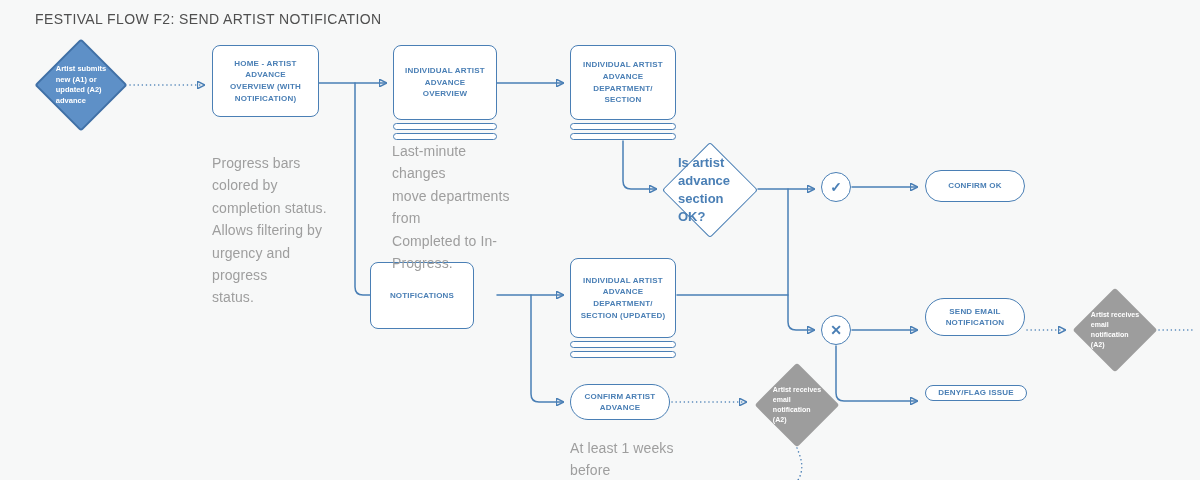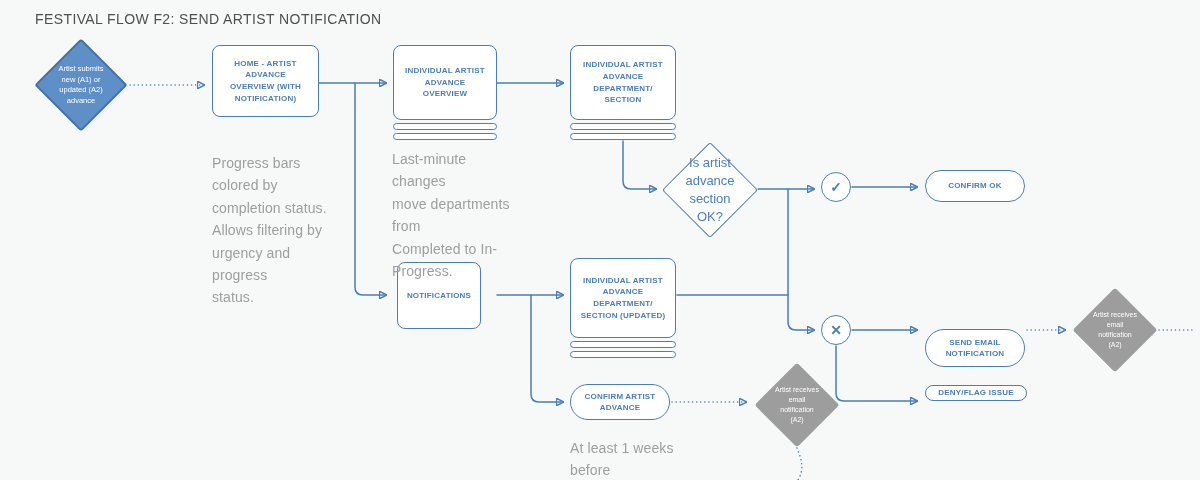--- a/index.html
+++ b/index.html
@@ -34,21 +34,21 @@
     position:absolute; background:#fff; border:1.5px solid var(--blue,#4a7fb5);
     display:flex; align-items:center; justify-content:center; text-align:center;
     color:var(--blue,#4a7fb5); font-weight:bold; font-size:8px; line-height:1.4;
     letter-spacing:.2px;
   }
   .nlabel { white-space:pre-line; }
   .diamond { position:absolute; }
   .diamond .shape { position:absolute; transform:rotate(45deg); }
   .diamond .dlabel {
     position:absolute; inset:0; display:flex; align-items:center; justify-content:center;
-    text-align:center; font-weight:normal; line-height:1.4;
+    text-align:left; font-weight:bold; line-height:1.4;
   }
   .diamond.blue .shape { inset:13px; background:var(--blue-fill,#5e90c7); border:2px solid var(--blue-dark,#4070a6); border-radius:3px; }
   .diamond.blue .dlabel { color:#fff; font-size:7.5px; padding:0 15px; }
   .diamond.decision .shape { inset:14px; background:#fff; border:1.5px solid var(--blue,#4a7fb5); border-radius:3px; }
   .diamond.decision .dlabel { color:var(--blue,#4a7fb5); font-size:13px; padding:0 16px; }
   .diamond.gray .shape { inset:12px; background:var(--gray-fill,#9d9d9d); border-radius:3px; }
   .diamond.gray .dlabel { color:#fff; font-size:7px; padding:0 13px; }
   .circle {
     position:absolute; width:30px; height:30px; border-radius:50%;
     background:#fff; border:1.5px solid var(--blue,#4a7fb5);
@@ -139,42 +139,42 @@
 </div>
 
 <div class="circle" style="left:821px;top:172px">
   <span>✓</span>
 </div>
 
 <div class="pill" style="left:925px;top:170px;width:100px;height:32px;border-radius:17px">
   <span class="nlabel">CONFIRM OK</span>
 </div>
 
-<div class="node" style="left:397px;top:262px;width:84px">
+<div class="node" style="left:370px;top:262px;width:104px">
   <div class="box" style="height:67px">
       <span class="nlabel">NOTIFICATIONS</span>
     </div>
 </div>
 
 <div class="node" style="left:570px;top:258px;width:106px">
   <div class="box" style="height:80px">
       <span class="nlabel">INDIVIDUAL ARTIST
 ADVANCE
 DEPARTMENT/
 SECTION (UPDATED)</span>
     </div>
   <div class="strip"></div>
   <div class="strip"></div>
 </div>
 
 <div class="circle" style="left:821px;top:315px">
   <span>✕</span>
 </div>
 
-<div class="pill" style="left:925px;top:329px;width:100px;height:38px;border-radius:19px">
+<div class="pill" style="left:925px;top:298px;width:100px;height:38px;border-radius:19px">
   <span class="nlabel">SEND EMAIL
 NOTIFICATION</span>
 </div>
 
 <div class="pill" style="left:925px;top:385px;width:102px;height:16px;border-radius:16px">
   <span class="nlabel">DENY/FLAG ISSUE</span>
 </div>
 
 <div class="pill" style="left:570px;top:384px;width:100px;height:36px;border-radius:18px">
   <span class="nlabel">CONFIRM ARTIST
@@ -199,18 +199,18 @@
 notification
 (A2)</span>
     </div>
 </div>
 
 <div class="annotation" style="left:212px;top:152px;width:124px">Progress bars colored by
 completion status.
 Allows filtering by
 urgency and progress
 status.</div>
-<div class="annotation" style="left:392px;top:148px;width:118px">Last-minute changes
+<div class="annotation" style="left:392px;top:140px;width:118px">Last-minute changes
 move departments from
 Completed to In-
 Progress.</div>
 <div class="annotation" style="left:570px;top:437px;width:130px">At least 1 weeks before
 Day of Show.</div>
 
 </body></html>

